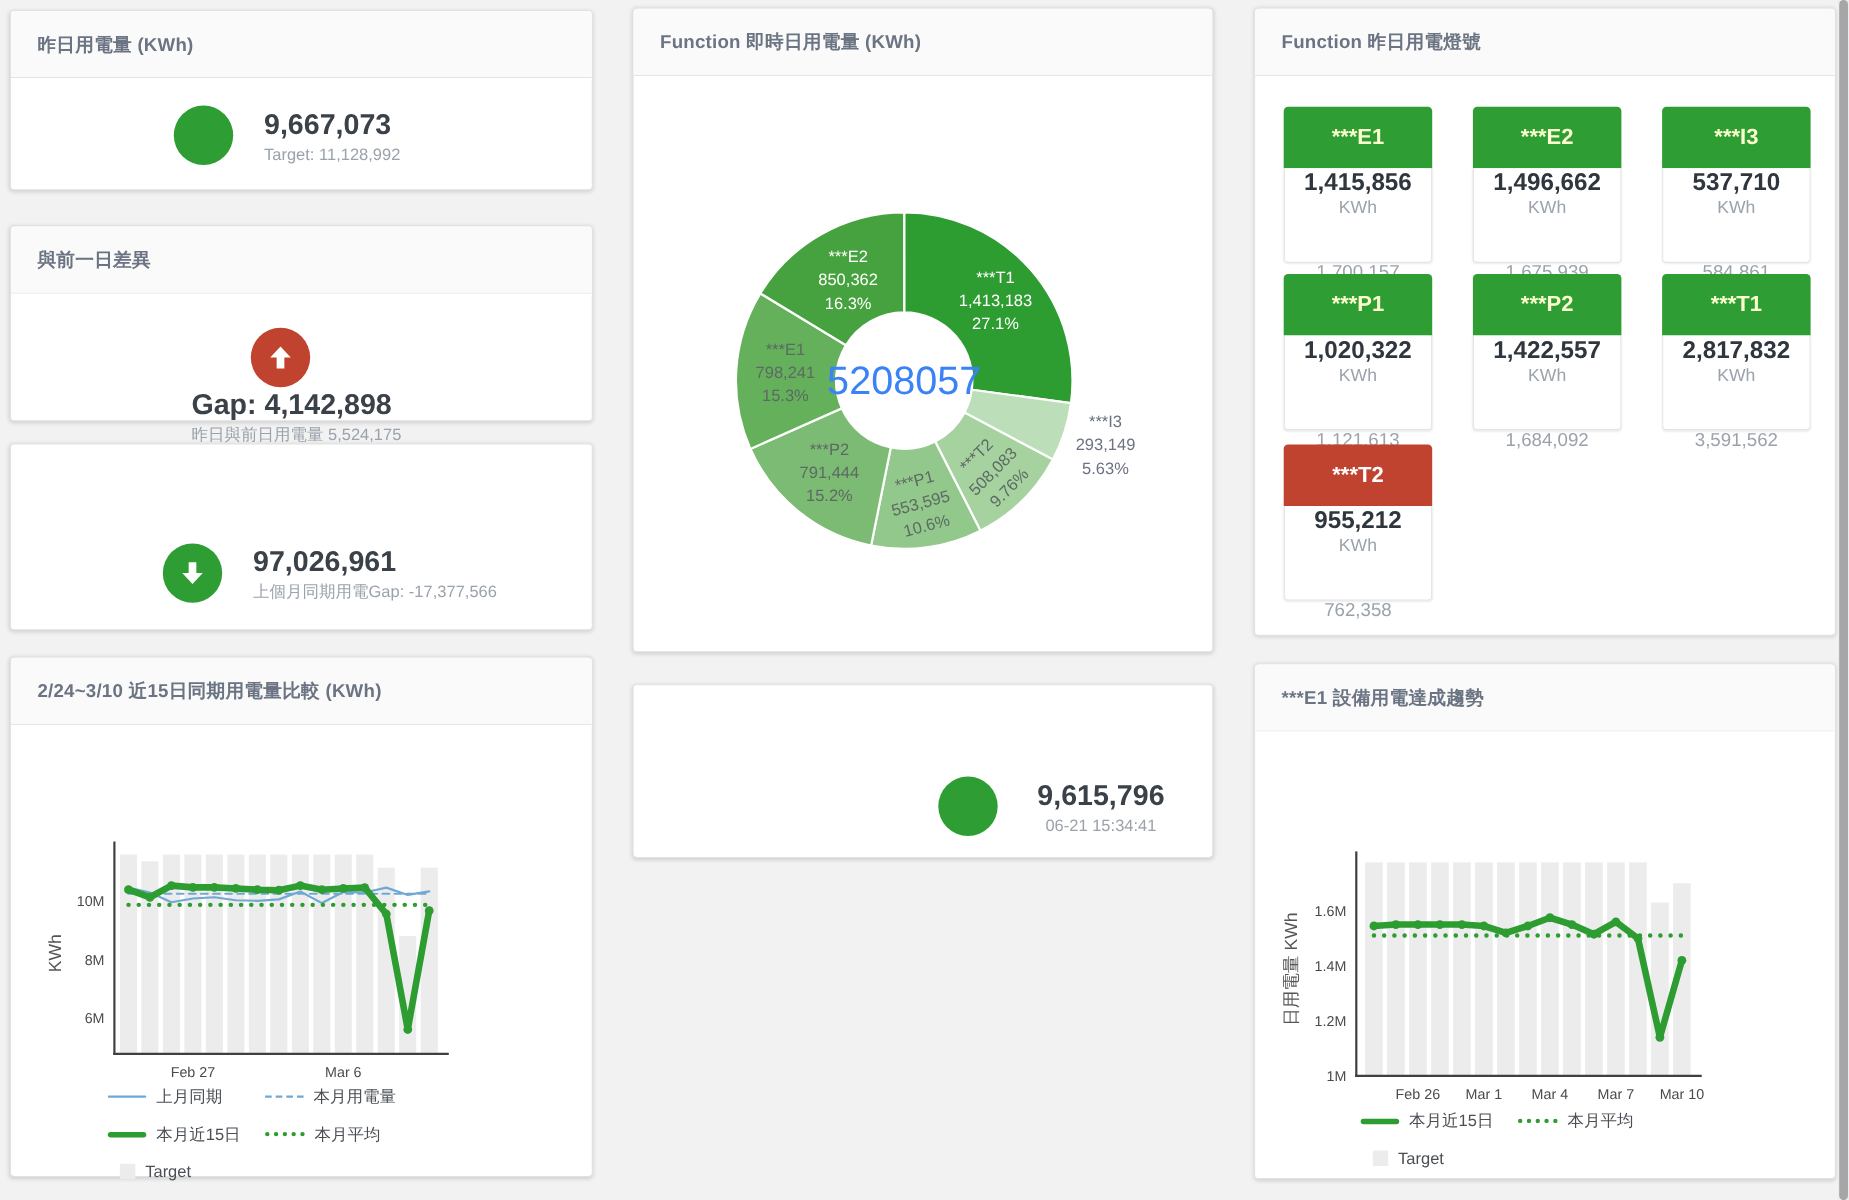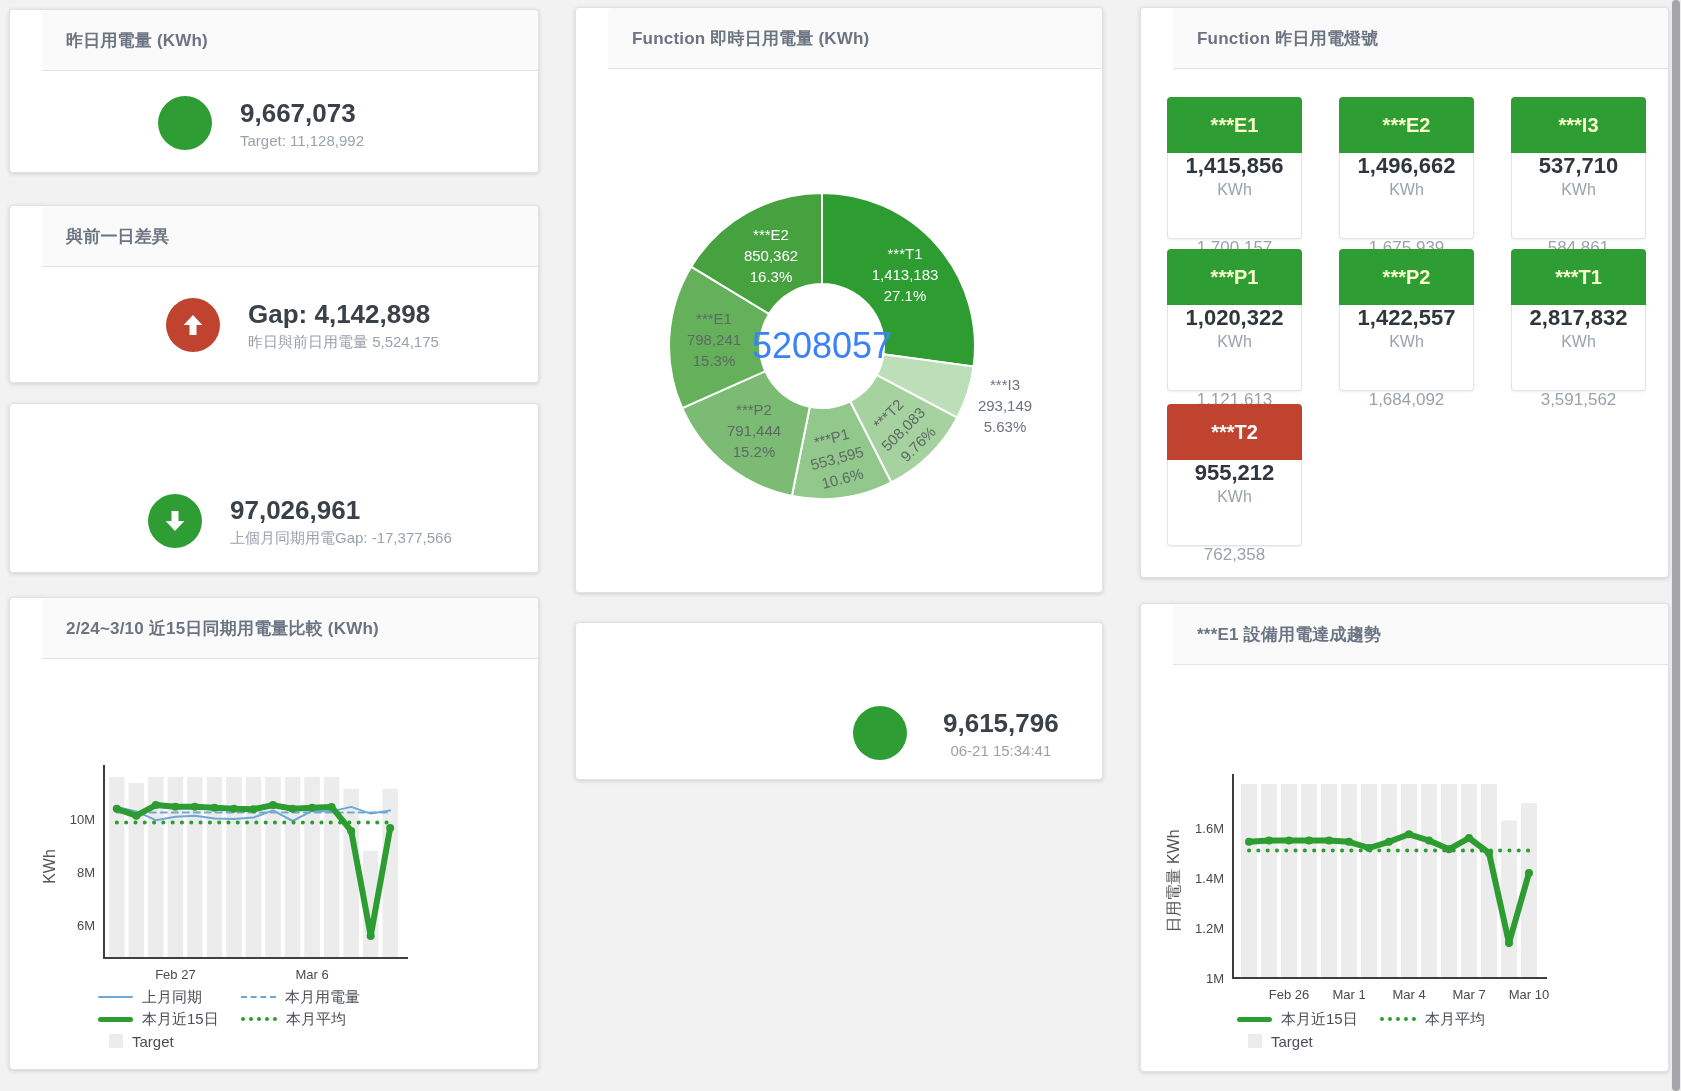--- a/index.html
+++ b/index.html
@@ -9,21 +9,21 @@
     font-family:"Liberation Sans","DejaVu Sans",sans-serif;
     -webkit-font-smoothing:antialiased;
   }
   .card{
     position:absolute;background:#fff;border:1px solid #e2e2e4;border-radius:4px;
     box-shadow:0 1px 4px rgba(0,0,0,0.15);box-sizing:border-box;
   }
   .card-header{
     height:60px;display:flex;align-items:center;padding:0 24px;
     background:#fafafa;border-bottom:1px solid #e4e4e7;border-radius:4px 4px 0 0;
-    font-size:17px;font-weight:bold;color:#6b7482;letter-spacing:.2px;margin-left:32px;
+    font-size:17px;font-weight:bold;color:#6b7482;letter-spacing:.2px;
   }
   .stat-row{position:absolute;display:flex;align-items:center;}
   .stat-circle{
     width:54px;height:54px;border-radius:50%;display:flex;align-items:center;justify-content:center;
     flex:0 0 54px;
   }
   .stat-texts{margin-left:28px;}
   .stat-value{font-size:26px;font-weight:bold;color:#3a4148;line-height:30px;}
   .stat-sub{font-size:15px;color:#9aa2ab;margin-top:4px;}
   .pie-label{
@@ -40,21 +40,21 @@
     font-size:20px;font-weight:bold;
   }
   .tile-body{
     background:#fff;border:1px solid #e4e4e7;border-top:none;border-radius:0 0 4px 4px;
     height:85px;display:flex;flex-direction:column;align-items:center;justify-content:flex-start;
     box-shadow:0 1px 2px rgba(0,0,0,0.08);
   }
   .tile-value{font-size:22px;font-weight:bold;color:#2f363d;line-height:26px;}
   .tile-unit{font-size:16px;color:#9aa2ab;line-height:22px;}
   .tile-sec{font-size:17px;color:#9aa2ab;line-height:22px;margin-top:36px;}
-  .legend{position:absolute;display:flex;flex-direction:column;gap:2px;justify-content:center;}
+  .legend{position:absolute;display:flex;flex-direction:column;gap:14px;justify-content:center;}
   .legend-row{display:flex;align-items:center;height:20px;}
   .legend-item{display:flex;align-items:center;gap:9px;font-size:15px;color:#4a4f55;width:143px;}
   .legend-item:last-child{width:auto;}
   .sw{flex:0 0 auto;}
   svg text.tick{font-family:"Liberation Sans","DejaVu Sans",sans-serif;font-size:13px;fill:#4a4a4a;}
   svg text.ylab{font-family:"Liberation Sans","DejaVu Sans",sans-serif;font-size:16px;fill:#555;}
   .scroll-track{position:absolute;top:0;height:1091px;background:#ededee;}
   .scroll-thumb{position:absolute;top:0;height:1091px;background:#a6a6a9;border-radius:4px;}
 </style>
 </head>
@@ -66,21 +66,21 @@
     <div class="stat-circle" style="background:#2e9d33;"></div>
     <div class="stat-texts">
       <div class="stat-value">9,667,073</div>
       <div class="stat-sub">Target: 11,128,992</div>
     </div>
   </div>
 </div>
 
 <div class="card" style="left:9px;top:205px;width:530px;height:178px;">
   <div class="card-header">與前一日差異</div>
-  <div class="stat-row" style="left:156px;top:92px;">
+  <div class="stat-row" style="left:136px;top:92px;flex-direction:column;">
     <div class="stat-circle" style="background:#c0432f;">
       <svg width="28" height="28" viewBox="0 0 24 24">
           <path d="M12 3.5 L20 12 L15 12 L15 20.5 L9 20.5 L9 12 L4 12 Z" fill="#ffffff"></path>
         </svg>
     </div>
     <div class="stat-texts">
       <div class="stat-value">Gap: 4,142,898</div>
       <div class="stat-sub">昨日與前日用電量 5,524,175</div>
     </div>
   </div>

